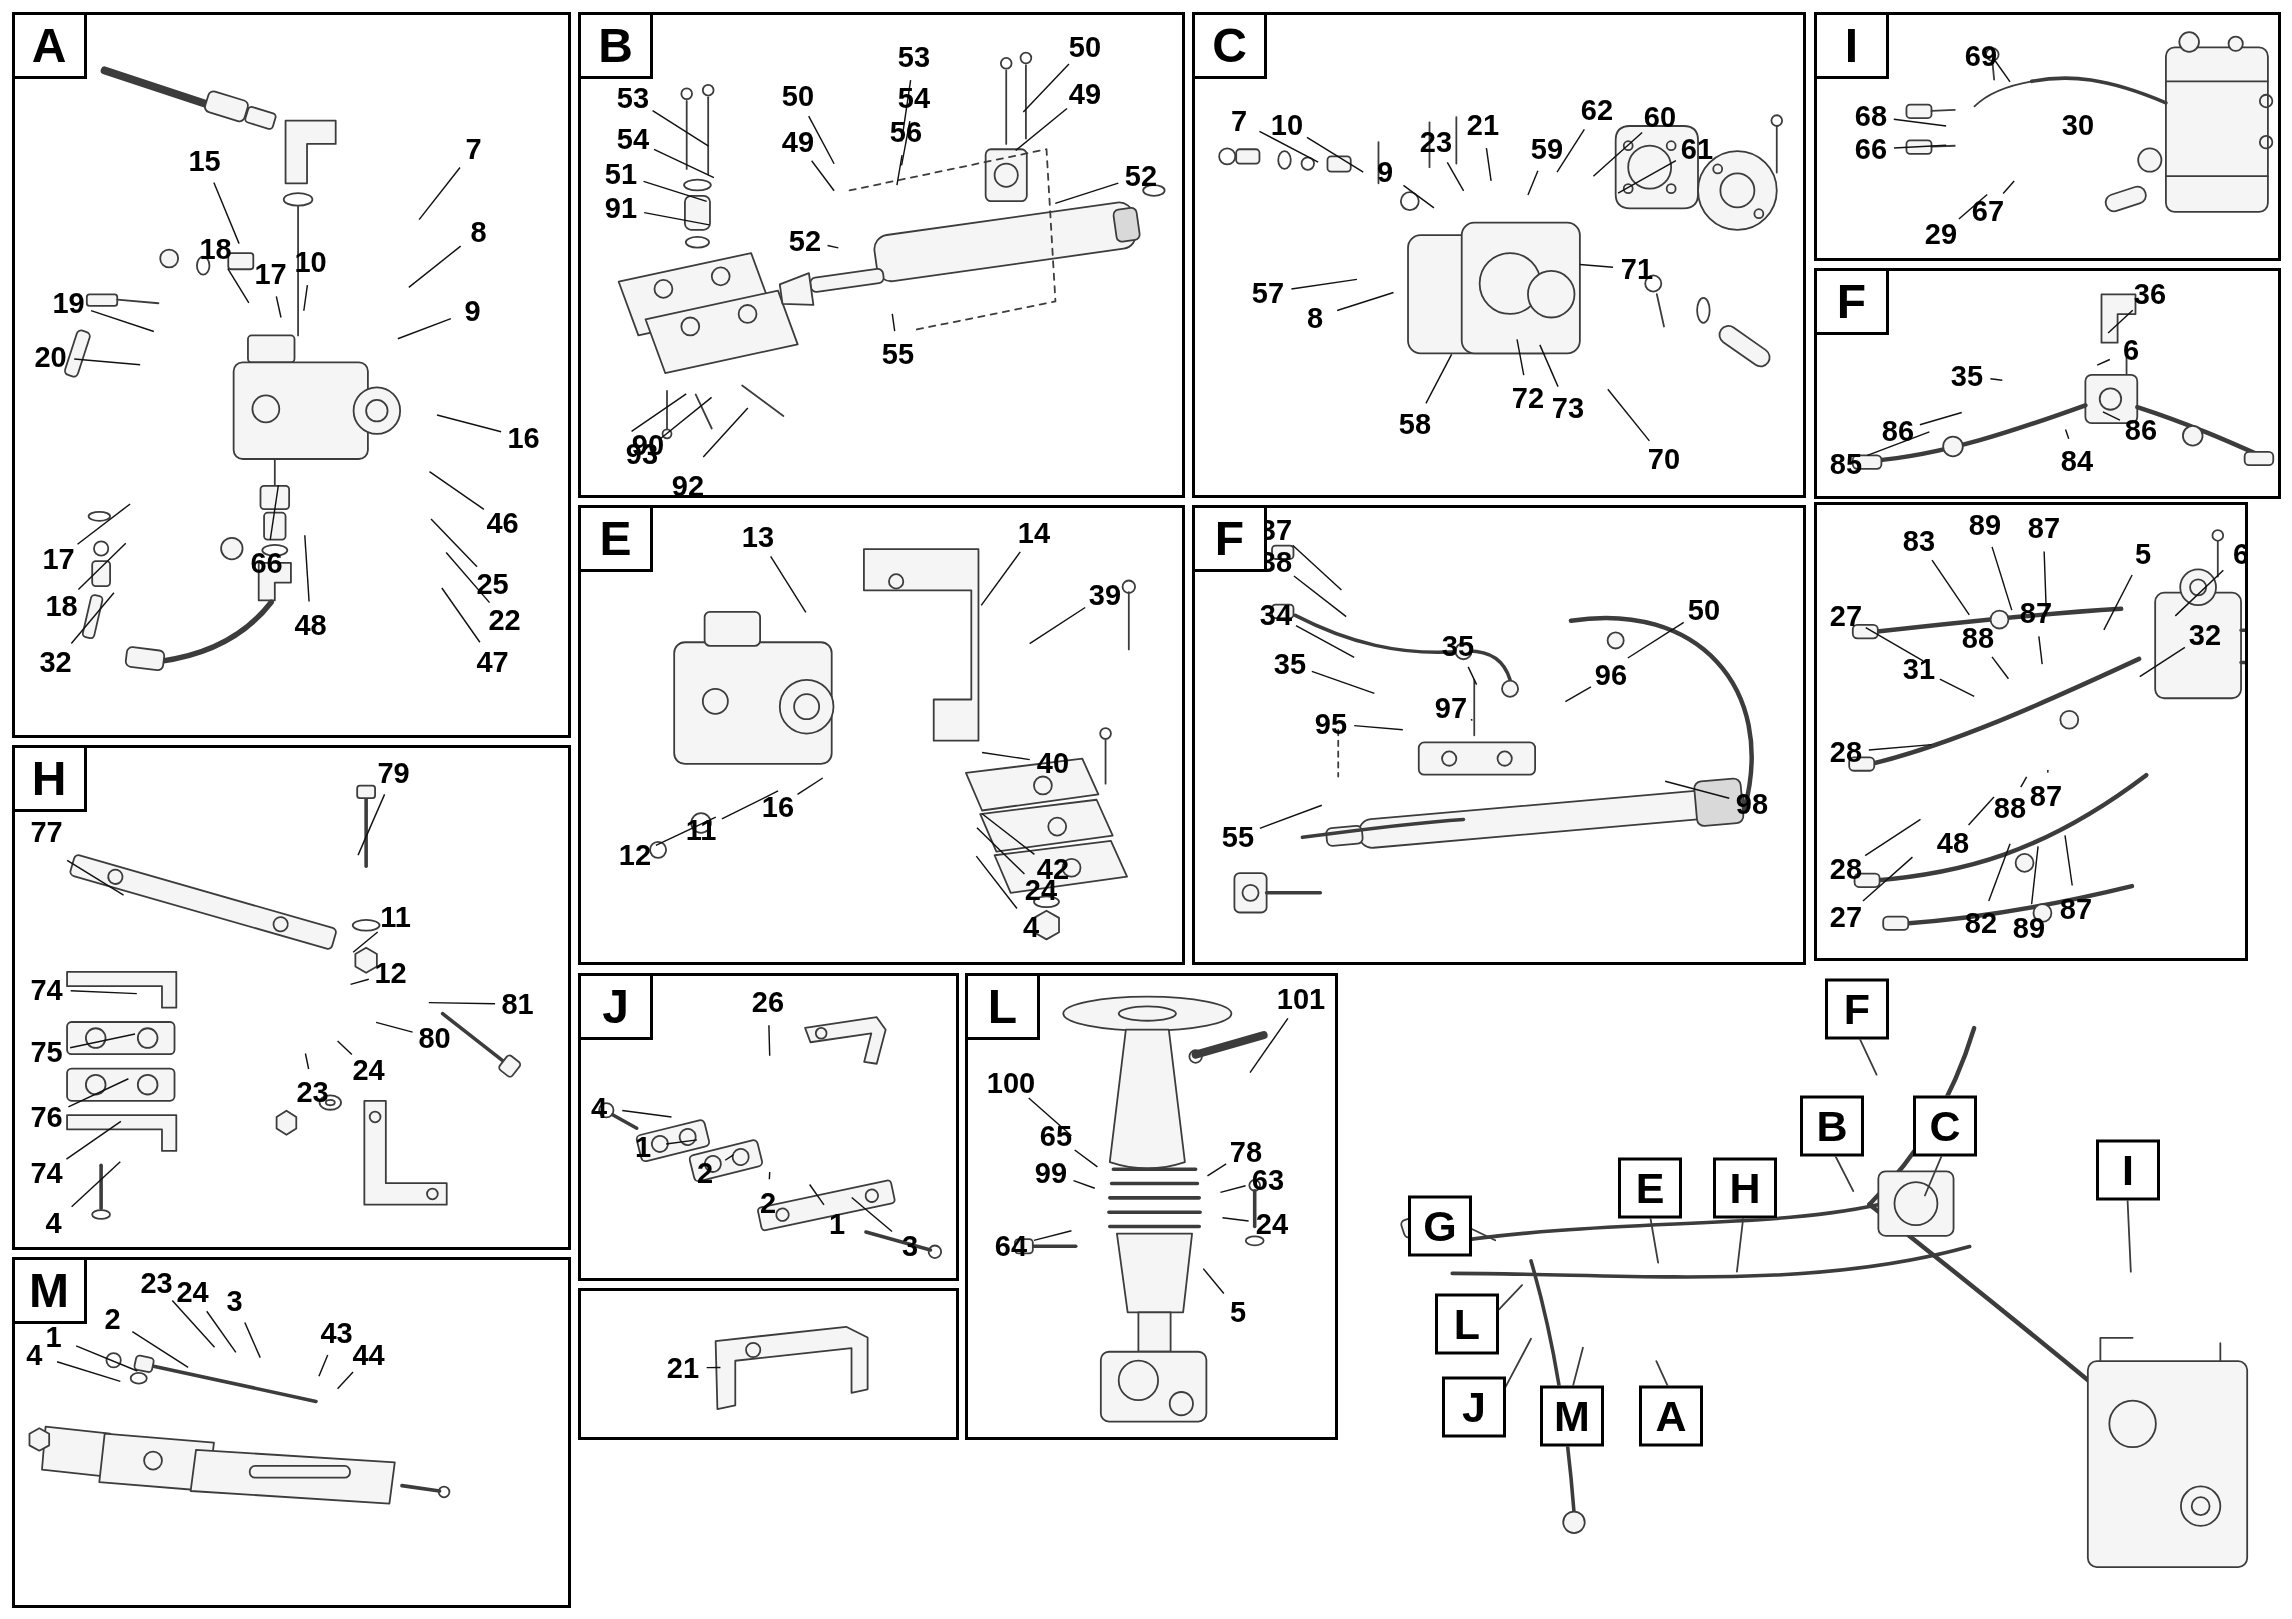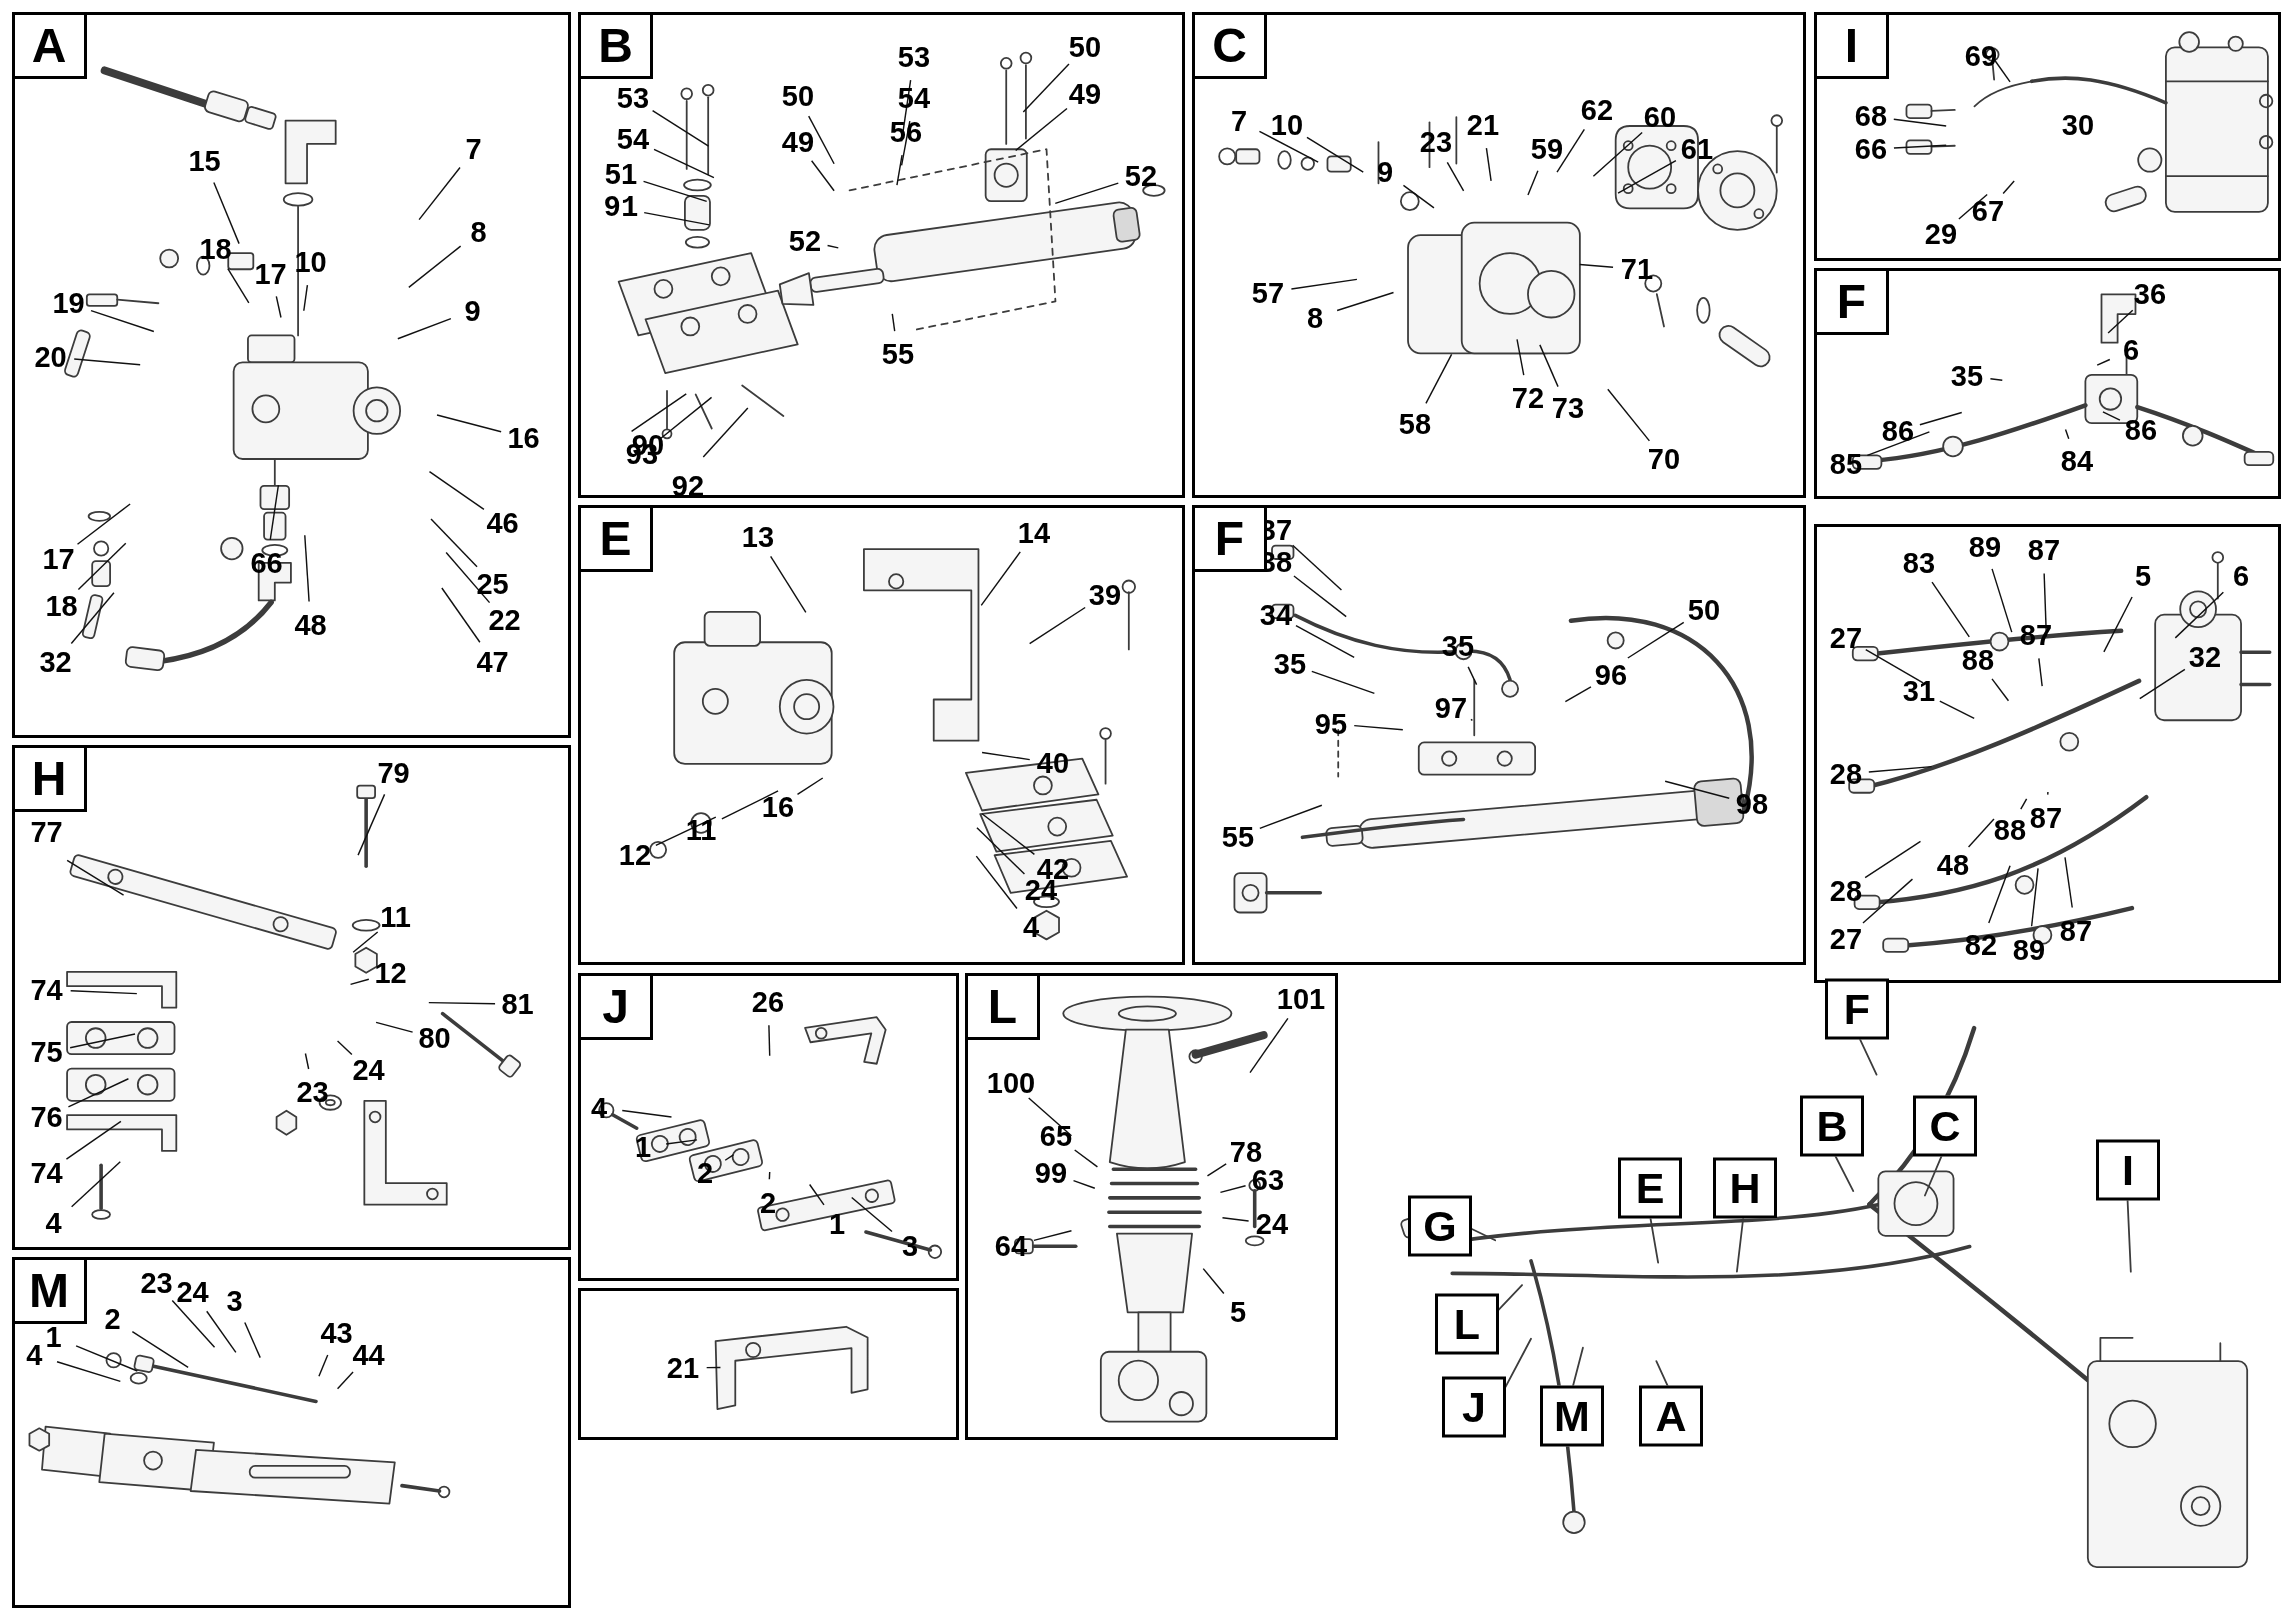--- a/index.html
+++ b/index.html
@@ -141,21 +141,21 @@
           <circle cx="497" cy="48" r="6"></circle>
 <ellipse cx="640" cy="196" rx="12" ry="6"></ellipse>
 <path d="M300,196 L520,150 L530,320 L372,352" stroke-dasharray="7 7"></path>
 </svg>
       </div>
       <span class="callout" style="left: 52px; top: 83px;">53</span>
       <span class="callout" style="left: 217px; top: 81px;">50</span>
       <span class="callout" style="left: 52px; top: 124px;">54</span>
       <span class="callout" style="left: 217px; top: 127px;">49</span>
       <span class="callout" style="left: 40px; top: 159px;">51</span>
-      <span class="callout" style="left: 40px; top: 193px; font-family: Liberation Mono, monospace;">91</span>
+      <span class="callout" style="left: 40px; top: 193px;">91</span>
       <span class="callout" style="left: 224px; top: 226px;">52</span>
       <span class="callout" style="left: 333px; top: 42px;">53</span>
       <span class="callout" style="left: 504px; top: 32px;">50</span>
       <span class="callout" style="left: 333px; top: 83px;">54</span>
       <span class="callout" style="left: 504px; top: 79px;">49</span>
       <span class="callout" style="left: 325px; top: 117px;">56</span>
       <span class="callout" style="left: 560px; top: 161px;">52</span>
       <span class="callout" style="left: 317px; top: 339px;">55</span>
       <span class="callout" style="left: 31px; top: 430px; margin-left: 36px;">90</span>
       <span class="callout" style="left: 61px; top: 439px;">93</span>
@@ -313,21 +313,21 @@
         <line x1="352.9" y1="43.7" x2="325.4" y2="69.3"></line>
         <line x1="327.3" y1="98.8" x2="313.2" y2="105.2"></line>
         <line x1="193.8" y1="120.3" x2="207.1" y2="122.0"></line>
         <line x1="115.0" y1="171.7" x2="161.8" y2="158.0"></line>
         <line x1="338.6" y1="166.7" x2="319.6" y2="157.4"></line>
         <line x1="56.3" y1="205.9" x2="125.6" y2="179.8"></line>
         <line x1="281.4" y1="187.5" x2="277.8" y2="177.1"></line>
       </svg>
       <div class="plabel">F</div>
     </div>
-    <div class="panel" style="left: 1814px; top: 524px; width: 467px; height: 459px;">
+    <div class="panel" style="left: 1814px; top: 502px; width: 434px; height: 459px;">
       <div class="art">
         <svg class="sketch" viewBox="0 0 522 513" width="467" height="459">
 <rect class="f" x="378" y="98" width="96" height="118" rx="10"></rect>
 <circle class="f" cx="426" cy="92" r="20"></circle>
           <circle cx="426" cy="92" r="9"></circle>
 <line x1="448" y1="40" x2="448" y2="80"></line>
           <circle cx="448" cy="34" r="6"></circle>
 <path class="w5" d="M62,142 C150,132 240,122 340,116"></path>
 <path class="w5" d="M58,290 C150,268 252,222 360,172"></path>
 <path class="w5" d="M62,420 C160,412 252,390 368,302"></path>

